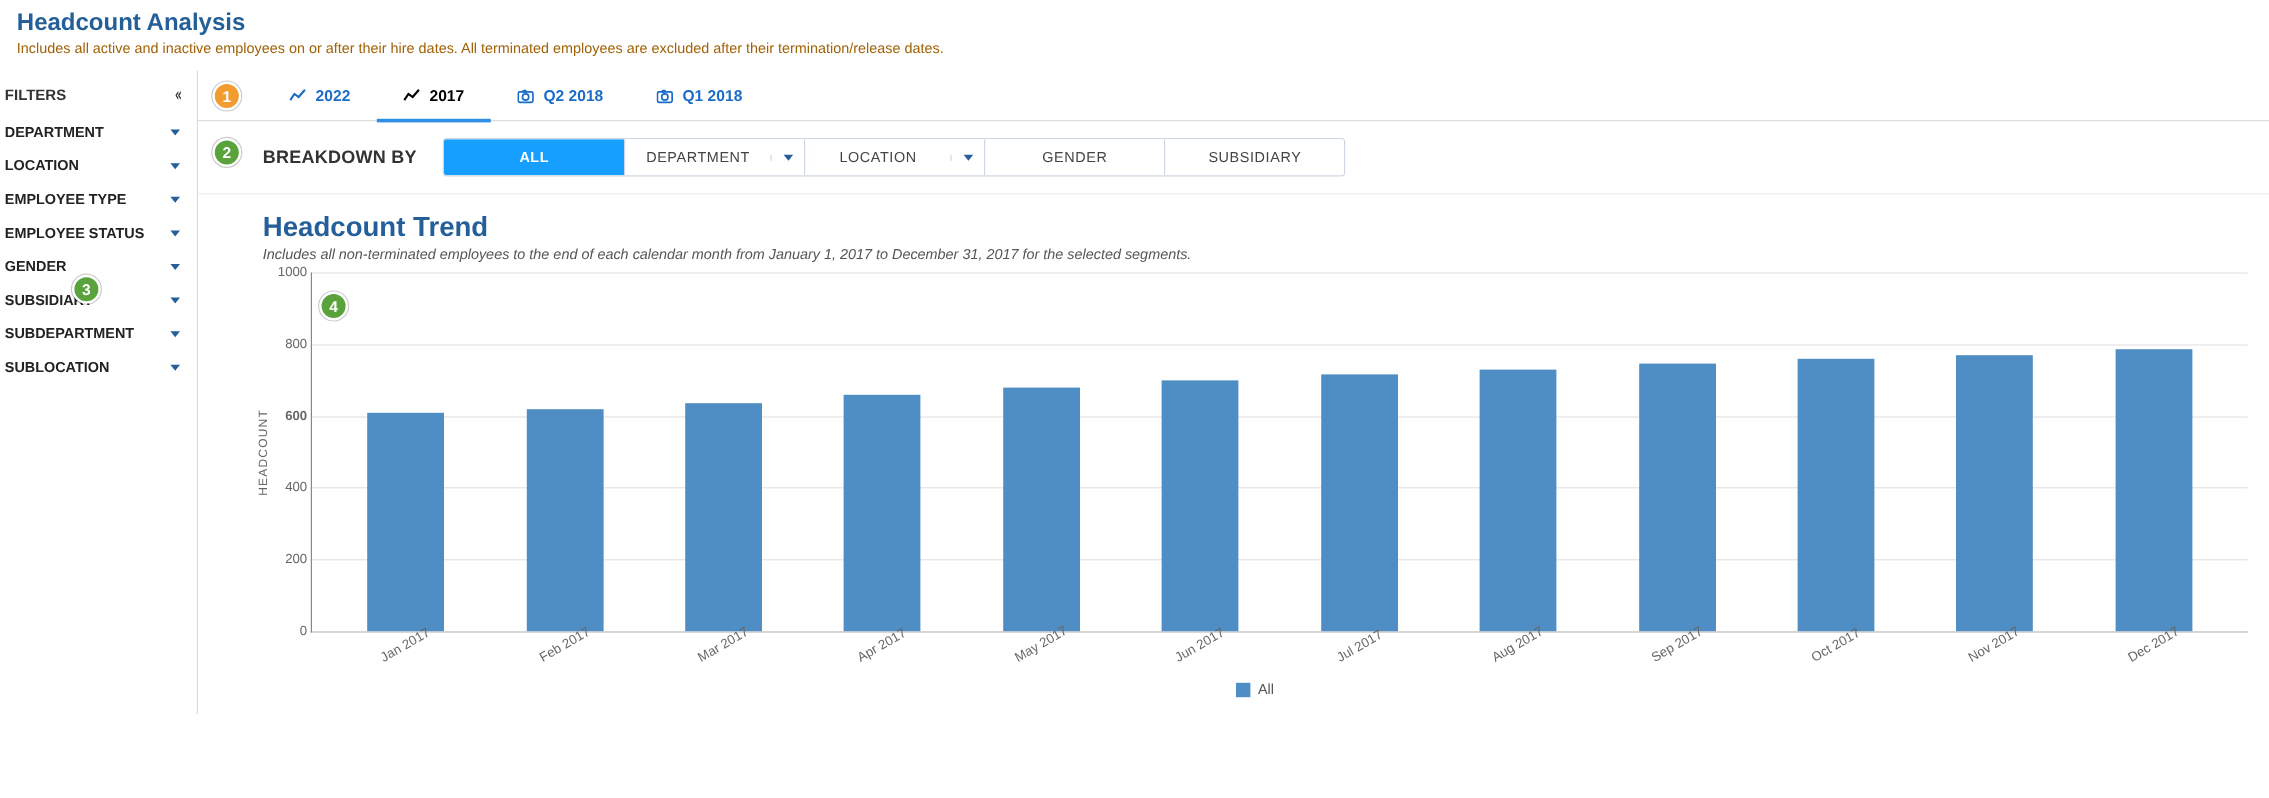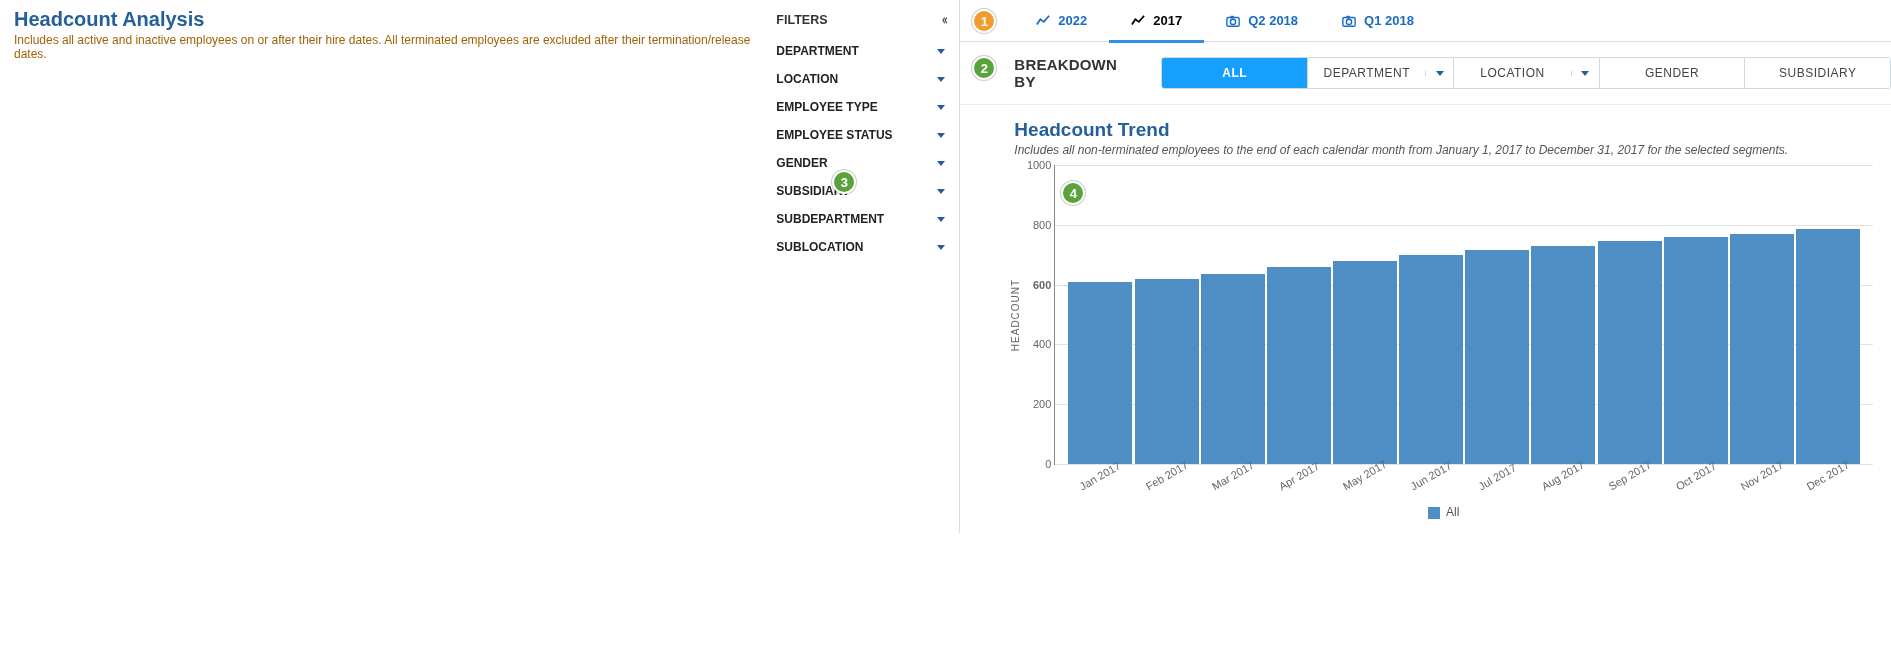--- a/index.html
+++ b/index.html
@@ -1,43 +1,43 @@
 <!DOCTYPE html>
 <html><head>
 <meta charset="utf-8">
 <style>
   * { box-sizing: border-box; }
   html,body{margin:0;padding:0;font-family:"Segoe UI",Arial,Helvetica,sans-serif;font-size:13px;color:#333;background:#fff;}
-  .page{display:flex;flex-direction:row;width:1891px;}
+  .page{display:flex;flex-direction:column;width:1891px;}
   .header{padding:8px 14px 4px 14px;}
   .page-title{color:#245f99;font-size:20px;font-weight:700;margin:0 0 2px 0;}
   .page-sub{font-size:12px;color:#a16207;margin:0 0 8px 0;}
   .body{display:flex;flex:1;}
-  .sidebar{width:188px;border-right:1px solid #ddd;padding:6px 0 20px 4px;position:relative;}
+  .sidebar{width:165px;border-right:1px solid #ddd;padding:6px 0 20px 4px;position:relative;}
   .filters-row{display:flex;align-items:center;justify-content:space-between;font-weight:700;font-size:12.5px;padding:4px 10px 8px 0;}
   .collapse{font-family:monospace;font-size:16px;font-weight:700;cursor:pointer;user-select:none;transform:scaleX(0.6);}
   .filter-item{display:flex;align-items:center;justify-content:space-between;font-size:12px;font-weight:700;padding:7px 12px 7px 0;color:#222;cursor:pointer;position:relative;}
   .caret{width:0;height:0;border-left:4px solid transparent;border-right:4px solid transparent;border-top:5px solid #245f99;margin-right:2px;}
   .main{flex:1;padding:0 0 14px 0;position:relative;}
   .tabbar{display:flex;align-items:center;border-bottom:1px solid #ddd;height:42px;padding-left:54px;}
   .tabbar .tab{display:flex;align-items:center;gap:8px;color:#1a6cc7;font-weight:700;font-size:13px;padding:0 22px;height:42px;cursor:pointer;position:relative;}
   .tab.active{color:#000;}
   .tab.active::after{content:"";position:absolute;left:0;right:0;bottom:-1px;height:3px;background:#2f8fe6;}
   .tab .ico{width:14px;height:14px;display:inline-flex;align-items:center;justify-content:center;}
   .breakdown-row{display:flex;align-items:center;padding:14px 0 14px 54px;border-bottom:1px solid #eee;gap:22px;}
   .bk-label{font-weight:700;font-size:15px;letter-spacing:0.2px;}
   .segmented{display:flex;border:1px solid #cfd8e2;border-radius:3px;overflow:hidden;}
   .seg{height:30px;display:flex;align-items:center;justify-content:center;font-size:12px;letter-spacing:0.5px;color:#444;background:#fff;border-left:1px solid #cfd8e2;cursor:pointer;position:relative;}
   .seg:first-child{border-left:none;}
   .seg.sel{background:#169fff;color:#fff;font-weight:700;}
   .seg.wide{width:150px;}
   .seg .dd{width:28px;border-left:1px solid #cfd8e2;display:flex;align-items:center;justify-content:center;}
   .seg .dd .c{width:0;height:0;border-left:4px solid transparent;border-right:4px solid transparent;border-top:5px solid #245f99;}
   .chart-block{padding:10px 18px 0 54px;}
-  .chart-title{color:#245f99;font-size:19px;font-weight:700;margin:4px 0 2px 0;}
+  .chart-title{color:#245f99;font-size:23px;font-weight:700;margin:4px 0 2px 0;}
   .chart-sub{font-size:12px;color:#555;margin:0 0 8px 0;font-style:italic;}
   .plot{position:relative;height:300px;margin-left:40px;border-left:1px solid #888;border-bottom:1px solid #888;}
   .ylabel{position:absolute;left:-40px;top:50%;transform:translate(-50%,-50%) rotate(-90deg);font-size:10px;letter-spacing:1px;color:#666;white-space:nowrap;}
   .grid{position:absolute;inset:0;}
   .gline{position:absolute;left:0;right:0;border-top:1px solid #e3e3e3;}
   .gtick{position:absolute;left:-40px;width:36px;text-align:right;font-size:11px;color:#666;transform:translateY(-50%);}
   .bars{position:absolute;left:0;right:0;bottom:0;top:0;display:flex;padding:0 12px;}
   .barcol{flex:1;display:flex;align-items:flex-end;justify-content:center;position:relative;}
   .bar{width:64px;background:#4f8ec4;}
   .xlabel{position:absolute;bottom:-30px;left:50%;transform:translateX(-50%) rotate(-30deg);transform-origin:left top;font-size:11px;color:#666;white-space:nowrap;}

